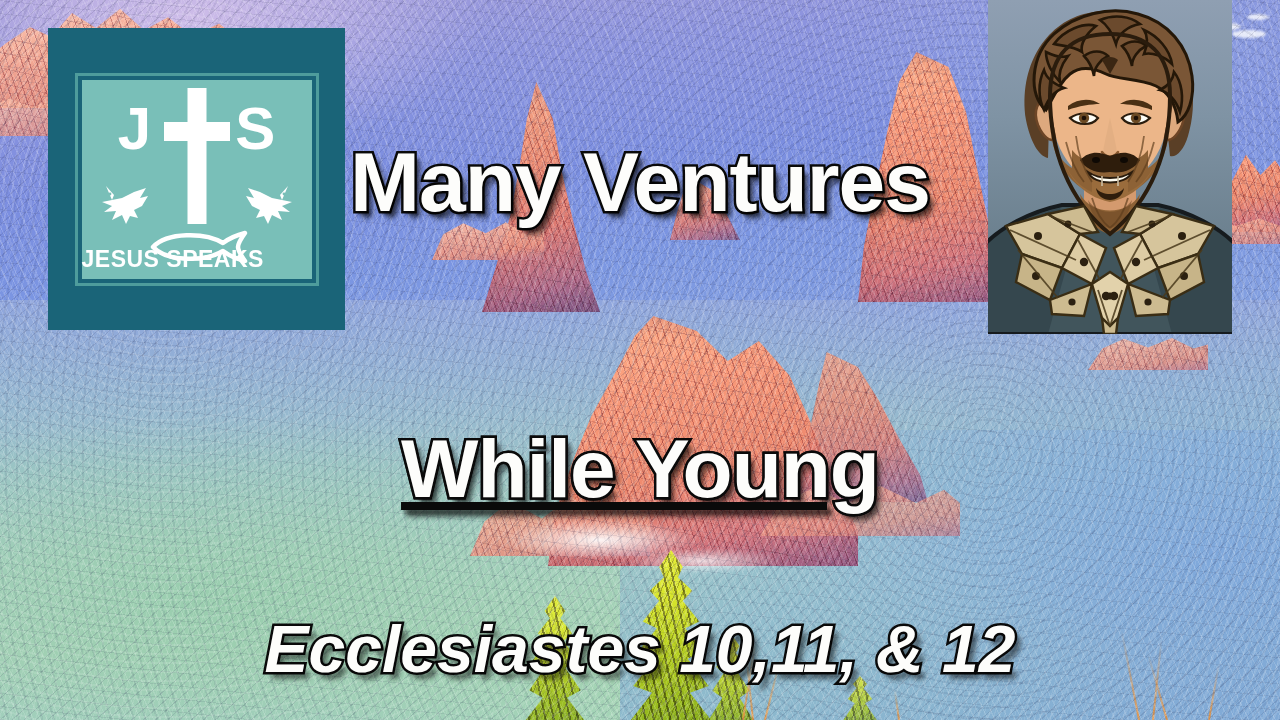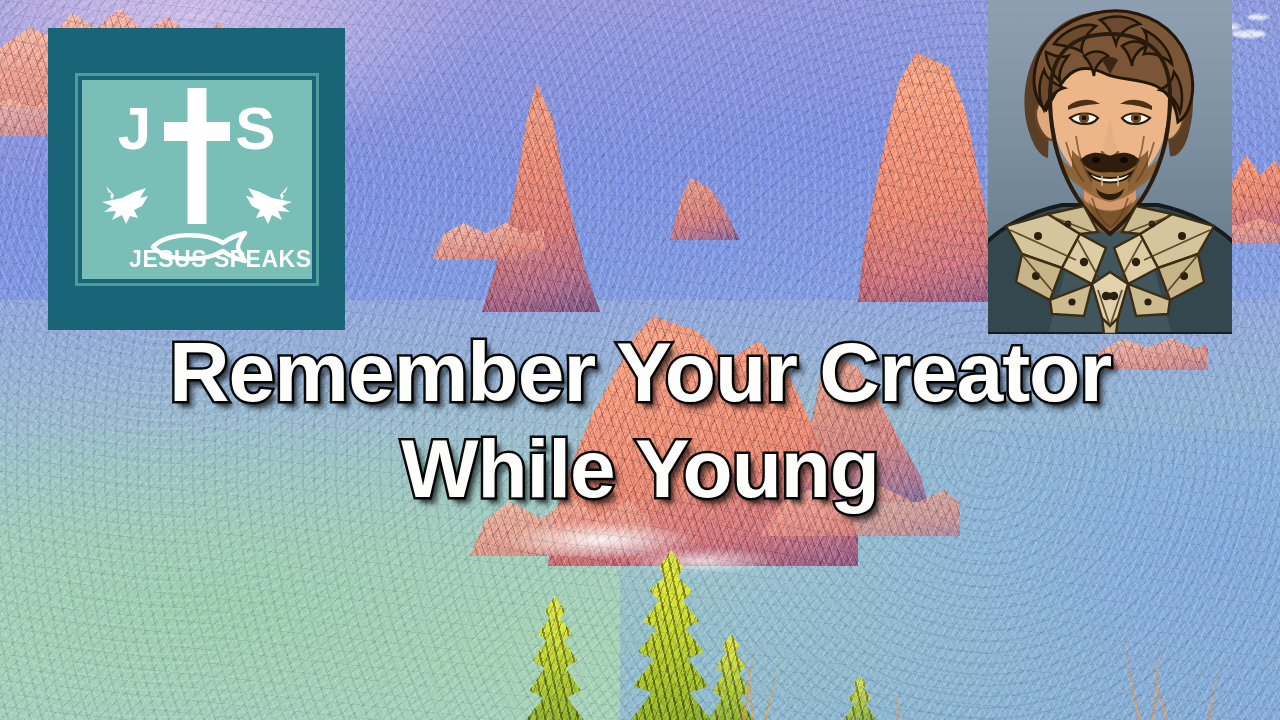--- a/index.html
+++ b/index.html
@@ -124,21 +124,21 @@
     position:absolute;left:50%;top:8px;transform:translateX(-50%);
     width:76px;height:136px;
   }
   .cross .v{position:absolute;left:50%;top:0;transform:translateX(-50%);width:19px;height:136px;background:#fff;}
   .cross .h{position:absolute;left:50%;top:34px;transform:translateX(-50%);width:66px;height:19px;background:#fff;}
   .dove{position:absolute;width:52px;height:46px;}
   .dove.left{left:18px;top:102px;}
   .dove.right{right:18px;top:102px;transform:scaleX(-1);}
   .fish{position:absolute;left:50%;transform:translateX(-50%);top:150px;width:104px;height:34px;}
   .logo-name{
-    position:absolute;left:0;right:0;bottom:6px;text-align:right;
+    position:absolute;left:0;right:0;bottom:6px;text-align:left;
     color:#fff;font-weight:bold;font-size:23px;letter-spacing:.5px;
     font-family:"Liberation Sans",sans-serif;
   }
 
   
   .portrait{
     position:absolute;left:988px;top:0;width:244px;height:334px;
     background:linear-gradient(180deg,#8f9fb2 0%,#7f93a4 35%,#5d727e 100%);
     overflow:hidden;
   }
@@ -160,21 +160,21 @@
     paint-order:stroke fill;
     text-shadow:
       6px 7px 5px rgba(0,0,0,.55),
       3px 4px 3px rgba(0,0,0,.35);
   }
   .tl span{position:relative;}
   .l1{top:52px;font-size:78px;}
   .l2{top:140px;font-size:84px;}
   .l3{top:244px;font-size:74px;}
   .l4{top:330px;font-size:84px;}
-  .l5{top:428px;font-size:82px;}
+  .l5{top:428px;font-size:82px;text-decoration:underline;}
   .ref{
     position:absolute;top:616px;width:100%;text-align:center;
     color:#fdfdfb;
     font-family:"Liberation Sans",sans-serif;
     font-weight:bold;font-style:italic;font-size:66px;line-height:1;
     letter-spacing:0px;
     -webkit-text-stroke:5px #0a0a0a;
     paint-order:stroke fill;
     text-shadow:6px 7px 5px rgba(0,0,0,.5);
   }
@@ -464,17 +464,18 @@
           <path d="M182 216 L140 232"></path>
             <path d="M154 240 L132 280"></path>
           <path d="M110 290 L122 326"></path>
             <path d="M134 290 L122 326"></path>
         </g>
       </g>
     </svg>
   </div>
 
   <div class="titles">
-    <div class="tl l4"><span>Remember Your Creator</span></div>
+    <div class="tl l2"><span>Many Ventures</span></div>
     <div class="tl l5"><span>While Young</span></div>
+    <div class="ref"><span>Ecclesiastes 10,11, &amp; 12</span></div>
   </div>
 
 </div>
 
 </body></html>

